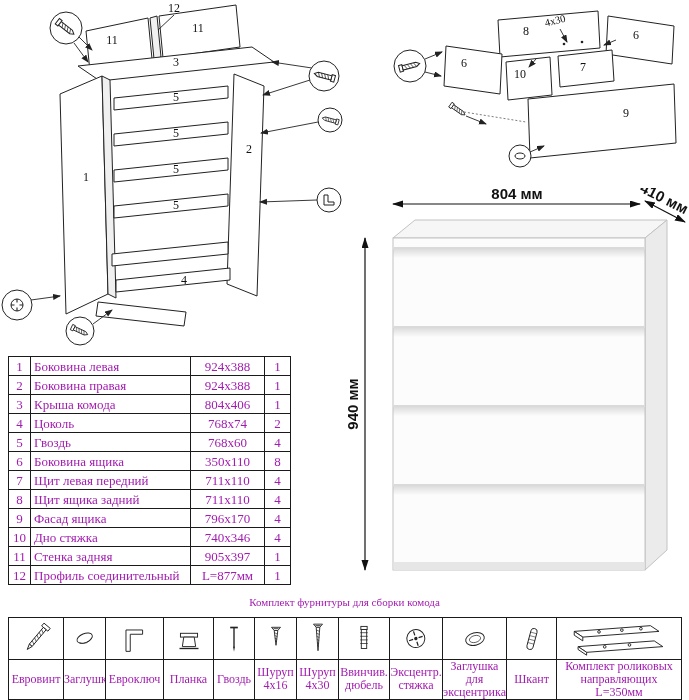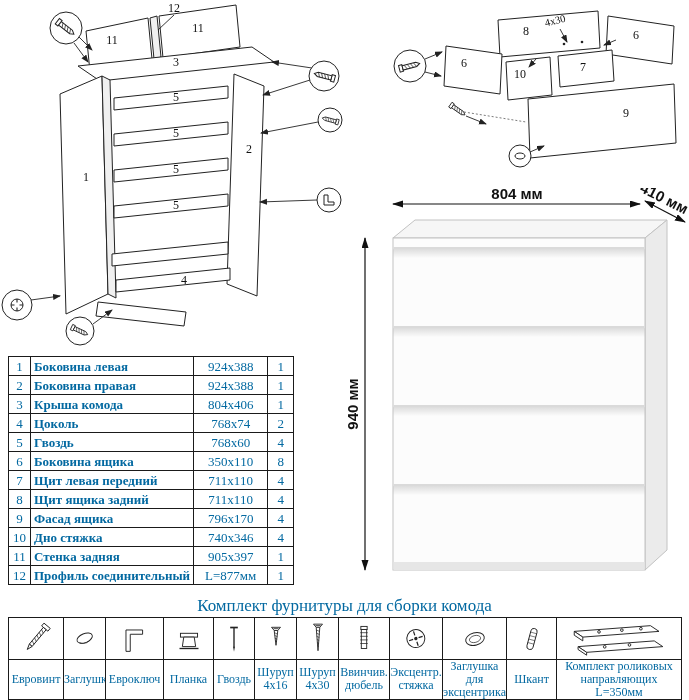--- a/index.html
+++ b/index.html
@@ -1,36 +1,36 @@
 <!DOCTYPE html>
 <html><head>
 <meta charset="utf-8">
 <style>
   * { margin:0; padding:0; box-sizing:border-box; }
   html,body { background:#fff; }
   .sheet {
     position:relative; width:689px; height:700px; background:#fff;
-    font-family:"Liberation Serif", serif; color:#0369a1; overflow:hidden;
+    font-family:"Liberation Serif", serif; color:#a21caf; overflow:hidden;
   }
   .abs { position:absolute; }
   svg { display:block; }
   svg text { font-family:"Liberation Serif", serif; fill:#111; }
   .part-label { font-size:12px; }
   .dim-label { font-family:"Liberation Sans", sans-serif; font-weight:bold; font-size:15px; }
   .screwspec-label { font-size:10.5px; }
 
   .parts-table { position:absolute; left:8px; top:356px; border-collapse:collapse; background:#fff; }
   .parts-table td { border:1px solid #1a1a1a; font-size:13px; height:19px; line-height:17px; padding:0 3px; white-space:nowrap; }
   .pt-num  { width:22px;  text-align:center; }
-  .pt-name { width:160px;font-weight:bold; }
+  .pt-name { width:160px; }
   .pt-name.indent { }
   .pt-size { width:74px;  text-align:center;margin-left:24px; }
   .pt-qty  { width:26px;  text-align:center; }
 
-  .hw-title { position:absolute; left:0; top:596px; width:100%; text-align:center; font-size:17px; }
+  .hw-title { position:absolute; left:0; top:596px; width:100%; text-align:center; font-size:11px; }
   .hw-table { position:absolute; left:8px; top:617px; width:673px; border-collapse:collapse; table-layout:fixed; background:#fff; }
   .hw-table td { border:1px solid #1a1a1a; text-align:center; vertical-align:middle; padding:0; overflow:hidden; }
   .hw-icon-cell { height:42px; }
   .hw-icon-cell svg { margin:0 auto; }
   .hw-name-cell { height:19px; font-size:12px; line-height:1.08; padding:1px; }
   .hw-qty-cell  { height:16px; font-size:13px; line-height:15px; }
 </style>
 </head>
 <body>
 

